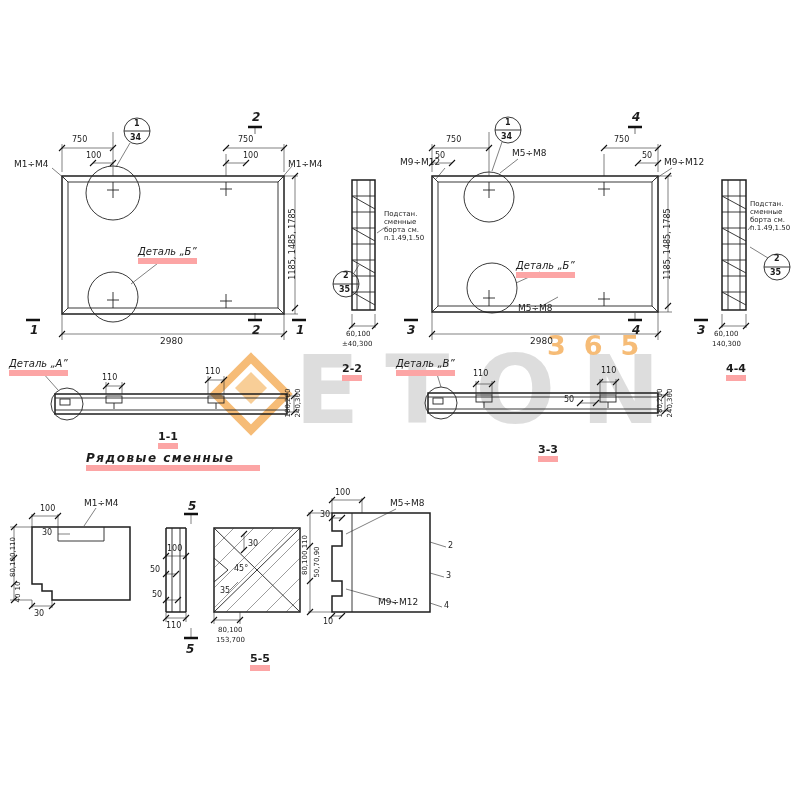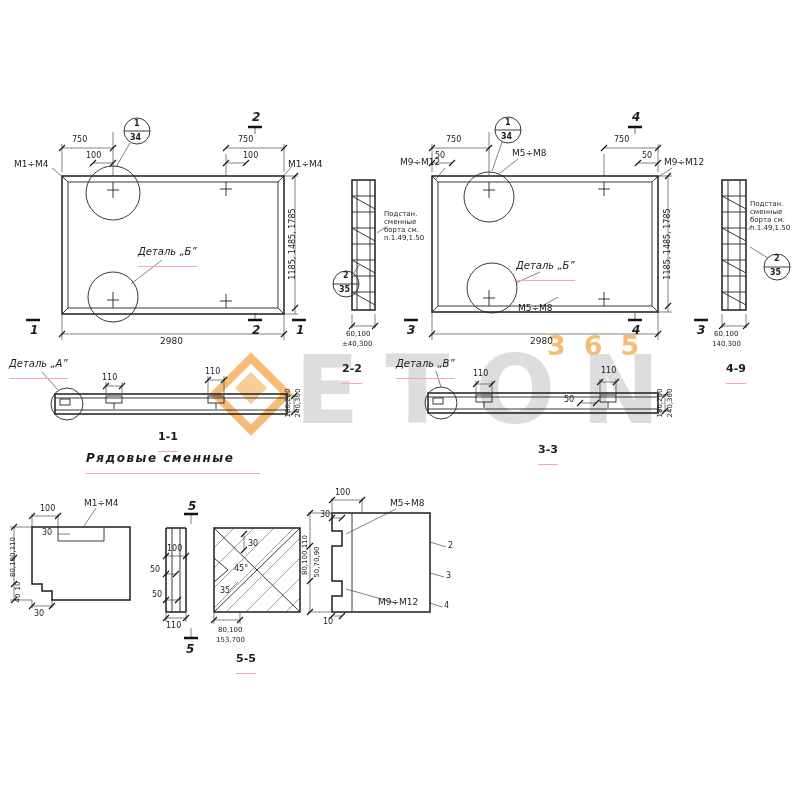--- a/index.html
+++ b/index.html
@@ -8,21 +8,21 @@
           font-family:"DejaVu Sans","Liberation Sans",sans-serif;color:#1c1c1c;overflow:hidden}
   svg.lines{position:absolute;left:0;top:0}
   .lbl{position:absolute;line-height:1;white-space:nowrap;font-size:9px}
   .f7{font-size:7px;line-height:1.15}
   .f8{font-size:8px}
   .f10{font-size:10px}
   .f11{font-size:11px}
   .f12{font-size:12px}
   .it{font-style:italic}
   .b{font-weight:bold}
-  .ul{border-bottom:1px solid #fca5a5;padding-bottom:9px}
+  .ul{border-bottom:6px solid #fca5a5;padding-bottom:1px}
   .rot{transform:rotate(-90deg)}
   .ctr{text-align:center}
   .sec{font-size:12px;font-style:italic;font-weight:bold}
   
   .wm{position:absolute;left:195px;top:322px;width:480px;height:130px;opacity:.68;pointer-events:none}
   .wm-brand{position:absolute;left:100px;top:14px;font-size:94px;font-weight:bold;
             letter-spacing:26px;color:#cecece}
   .wm-badge{position:absolute;left:352px;top:8px;font-size:27px;font-weight:bold;
             letter-spacing:18px;color:#f29d38}
 </style>
@@ -187,21 +187,21 @@
   <div class="lbl f11 b ul" style="left:342px;top:363px">2-2</div>
 
   <div class="lbl f7" style="left:750px;top:200px">Подстан.</div>
   <div class="lbl f7" style="left:750px;top:208px">сменные</div>
   <div class="lbl f7" style="left:750px;top:216px">борта см.</div>
   <div class="lbl f7" style="left:750px;top:224px">п.1.49,1.50</div>
   <div class="lbl f8 b" style="left:774px;top:255px">2</div>
   <div class="lbl f8 b" style="left:770px;top:269px">35</div>
   <div class="lbl f7" style="left:714px;top:330px">60,100</div>
   <div class="lbl f7" style="left:712px;top:340px">140,300</div>
-  <div class="lbl f11 b ul" style="left:726px;top:363px">4-9</div>
+  <div class="lbl f11 b ul" style="left:726px;top:363px">4-4</div>
 
   <div class="lbl f10 it ul" style="left:9px;top:359px">Деталь „А”</div>
   <div class="lbl f8" style="left:102px;top:374px">110</div>
   <div class="lbl f8" style="left:205px;top:368px">110</div>
   <div class="lbl rot ctr f7" style="left:258px;top:399px;width:60px">180,200</div>
   <div class="lbl rot ctr f7" style="left:268px;top:399px;width:60px">240,300</div>
   <div class="lbl f11 b ul" style="left:158px;top:431px">1-1</div>
 
   <div class="lbl f10 it ul" style="left:396px;top:359px">Деталь „В”</div>
   <div class="lbl f8" style="left:473px;top:370px">110</div>
@@ -226,21 +226,21 @@
   <div class="lbl f8" style="left:150px;top:566px">50</div>
   <div class="lbl f8" style="left:152px;top:591px">50</div>
   <div class="lbl f8" style="left:166px;top:622px">110</div>
   <div class="lbl sec" style="left:186px;top:643px">5</div>
 
   <div class="lbl f8" style="left:248px;top:540px">30</div>
   <div class="lbl f8" style="left:234px;top:565px">45°</div>
   <div class="lbl f8" style="left:220px;top:587px">35</div>
   <div class="lbl f7" style="left:218px;top:626px">80,100</div>
   <div class="lbl f7" style="left:216px;top:636px">153,700</div>
-  <div class="lbl f11 b ul" style="left:236px;top:653px">5-5</div>
+  <div class="lbl f11 b ul" style="left:250px;top:653px">5-5</div>
 
   <div class="lbl f8" style="left:335px;top:489px">100</div>
   <div class="lbl f8" style="left:320px;top:511px">30</div>
   <div class="lbl" style="left:390px;top:499px">М5÷М8</div>
   <div class="lbl rot ctr f7" style="left:268px;top:551px;width:74px">80,100,110</div>
   <div class="lbl rot ctr f7" style="left:280px;top:558px;width:74px">50,70,90</div>
   <div class="lbl f8" style="left:323px;top:618px">10</div>
   <div class="lbl" style="left:378px;top:598px">М9÷М12</div>
   <div class="lbl f8" style="left:448px;top:542px">2</div>
   <div class="lbl f8" style="left:446px;top:572px">3</div>

